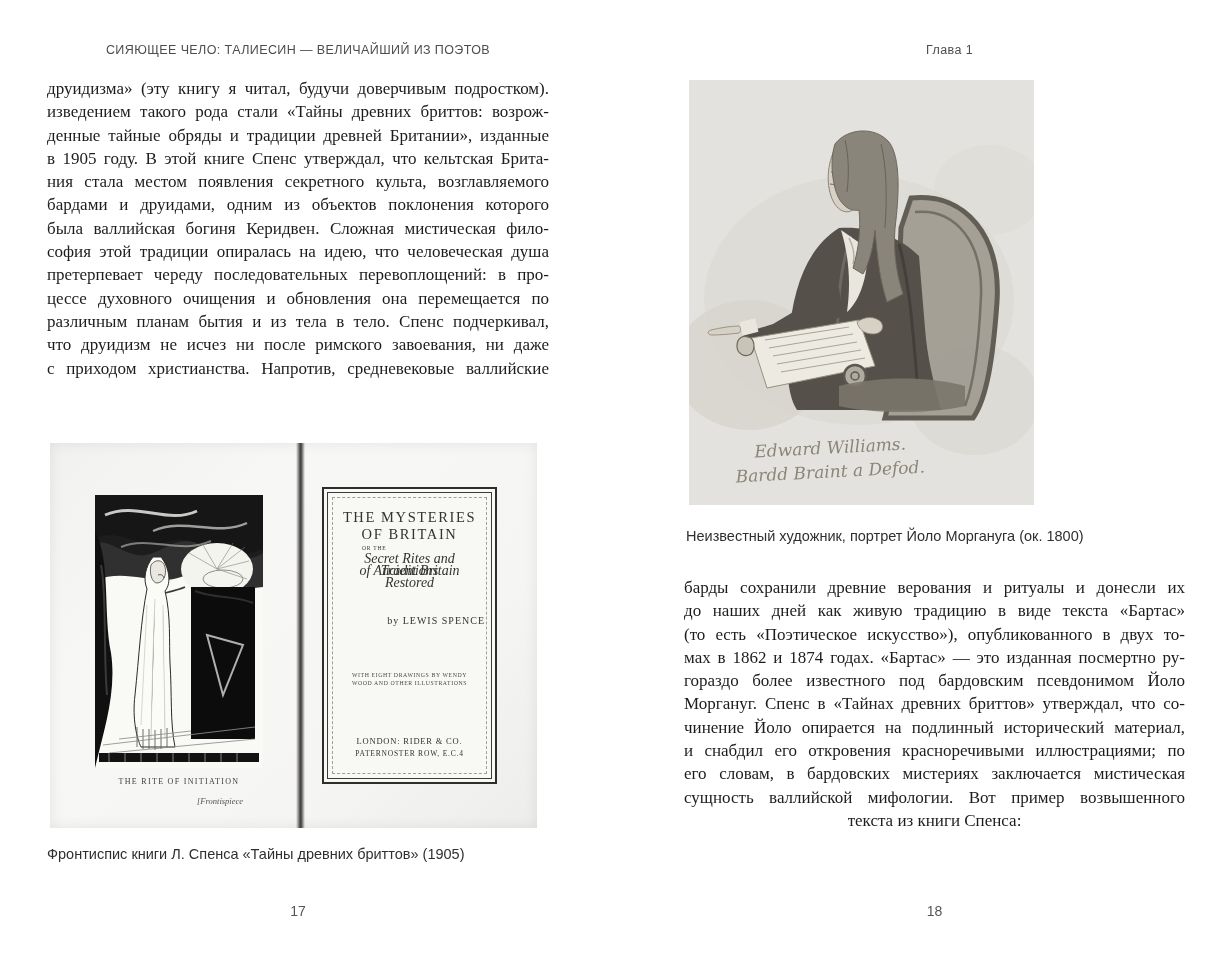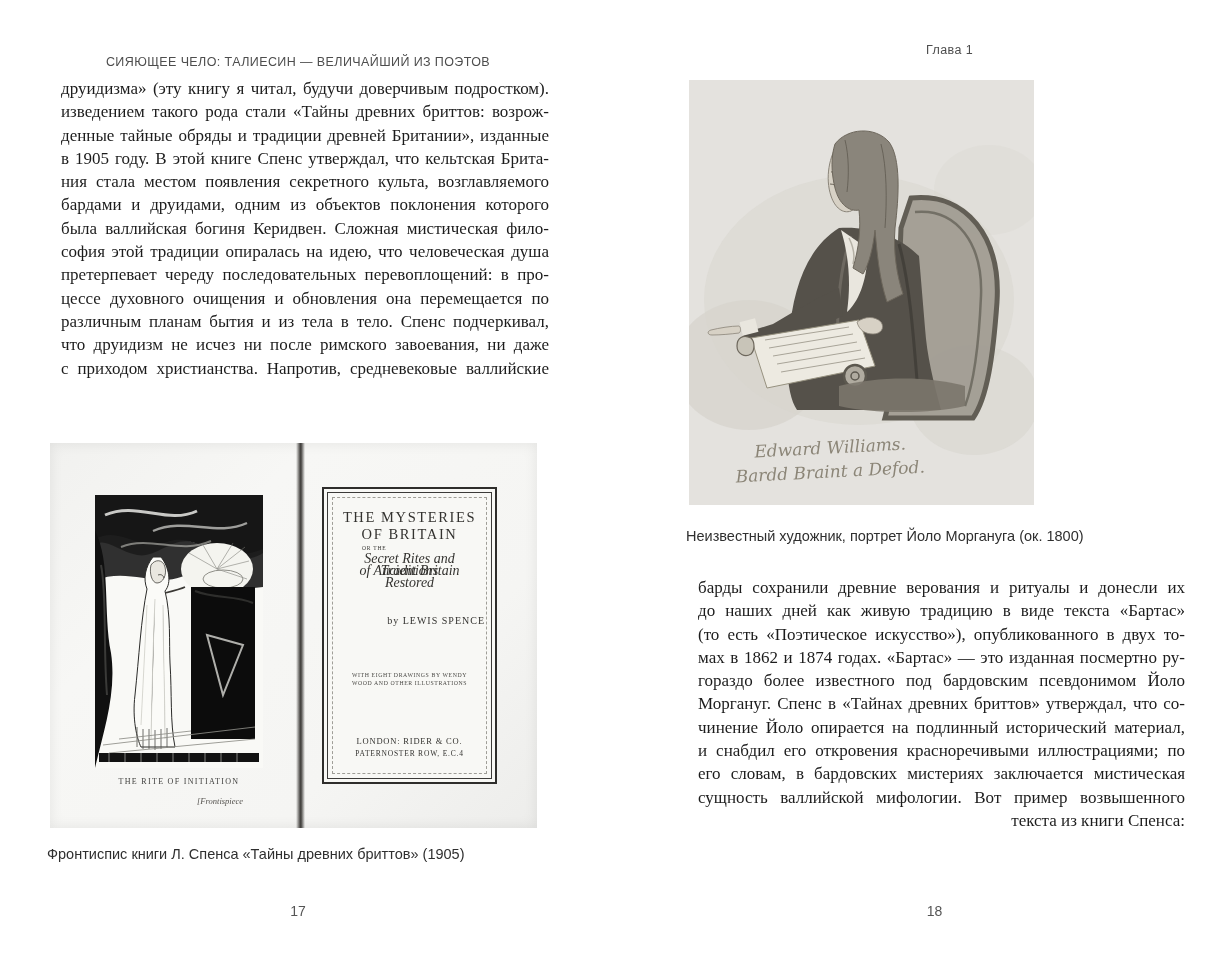--- a/index.html
+++ b/index.html
@@ -2,22 +2,22 @@
 <html><head>
 <meta charset="utf-8">
 <style>
   html,body{margin:0;padding:0;background:#fff;}
   #canvas{position:relative;width:1214px;height:971px;background:#ffffff;overflow:hidden;
           font-family:"Liberation Serif",serif;color:#1f1f1f;}
   .running-head{position:absolute;font-family:"Liberation Sans",sans-serif;font-size:12.5px;
           color:#4d4d4d;letter-spacing:.4px;text-align:center;}
   .body-block{position:absolute;font-family:"Liberation Serif",serif;font-size:17px;
           line-height:23.3px;color:#1c1c1c;}
-  .tline{text-align:justify;text-align-last:justify;margin-left:14px;}
-  .tline-last{text-align:right;}
+  .tline{text-align:justify;text-align-last:justify;}
+  .tline-last{text-align:center;}
   .caption{position:absolute;font-family:"Liberation Sans",sans-serif;font-size:14.5px;color:#2f2f2f;}
   .pagenum{position:absolute;font-family:"Liberation Sans",sans-serif;font-size:14px;color:#555;text-align:center;}
 
   
   .photo{position:absolute;left:50px;top:443px;width:487px;height:385px;
          background:linear-gradient(135deg,#f1f1ef 0%,#f7f7f5 30%,#f5f5f3 70%,#ededeb 100%);
          box-shadow:inset 0 0 14px rgba(0,0,0,.08);}
   .plate{position:absolute;left:45px;top:52px;width:168px;height:273px;}
   .plate-caption{position:absolute;left:45px;top:334px;width:168px;text-align:center;
          font-family:"Liberation Serif",serif;font-size:8px;letter-spacing:1.3px;color:#3d3d3b;}
@@ -39,21 +39,21 @@
   .tp-pub{font-size:8.5px;letter-spacing:.8px;line-height:11.5px;}
 
   
   .portrait{position:absolute;left:689px;top:80px;width:345px;height:425px;}
 </style>
 </head>
 <body>
 
 <div id="canvas">
 
-  <div class="running-head" style="left:47px;top:43px;width:502px;margin-top:12px;">СИЯЮЩЕЕ ЧЕЛО: ТАЛИЕСИН — ВЕЛИЧАЙШИЙ ИЗ ПОЭТОВ</div>
+  <div class="running-head" style="left:47px;top:43px;width:502px;">СИЯЮЩЕЕ ЧЕЛО: ТАЛИЕСИН — ВЕЛИЧАЙШИЙ ИЗ ПОЭТОВ</div>
 
   <div class="body-block" style="left:47px;top:77px;width:502px;">
       <div class="tline">друидизма» (эту книгу я читал, будучи доверчивым подростком).</div>
       <div class="tline">изведением такого рода стали «Тайны древних бриттов: возрож-</div>
       <div class="tline">денные тайные обряды и традиции древней Британии», изданные</div>
       <div class="tline">в 1905 году. В этой книге Спенс утверждал, что кельтская Брита-</div>
       <div class="tline">ния стала местом появления секретного культа, возглавляемого</div>
       <div class="tline">бардами и друидами, одним из объектов поклонения которого</div>
       <div class="tline">была валлийская богиня Керидвен. Сложная мистическая фило-</div>
       <div class="tline">софия этой традиции опиралась на идею, что человеческая душа</div>

